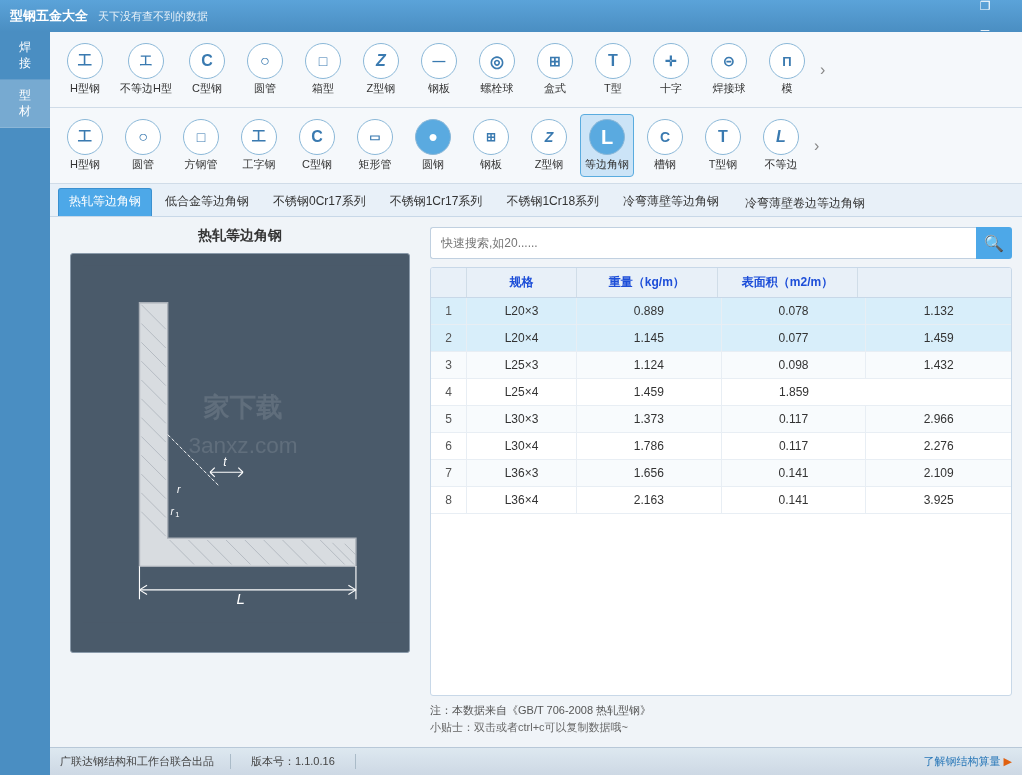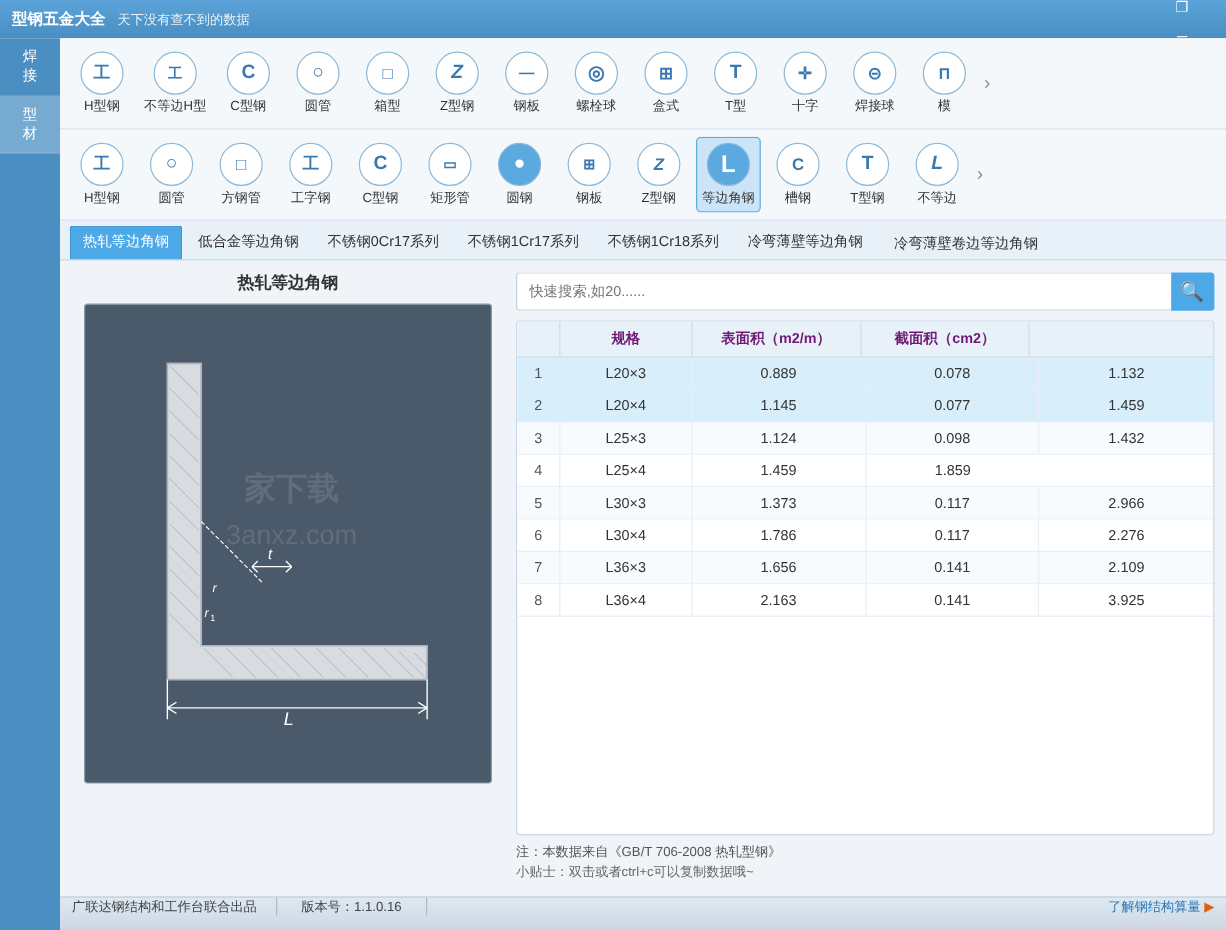--- a/index.html
+++ b/index.html
@@ -256,21 +256,21 @@
     }
     .table-header {
       display: grid;
       grid-template-columns: 36px 110px 1fr 1fr 1fr 12px;
       background: #e8f0f8;
       border-bottom: 1px solid #c8d8e8;
     }
     .th {
       padding: 6px 4px;
       font-size: 12px;
-      color: #701a75;
+      color: #1d4ed8;
       text-align: center;
       border-right: 1px solid #d0dde8;
       font-weight: bold;
     }
     .th:last-child { border-right: none; }
     .table-body {
       overflow-y: auto;
       height: calc(100% - 30px);
     }
     .tr {
@@ -300,21 +300,21 @@
     .note-text .tip {
       color: #666;
     }
 
     
     .status-bar {
       height: 28px;
       background: linear-gradient(to bottom, #dde8f0, #cdd8e4);
       border-top: 1px solid #b8c8d8;
       display: flex;
-      align-items: flex-start;
+      align-items: center;
       padding: 0 10px;
       font-size: 11px;
       color: #444;
     }
     .status-bar .version {
       margin: 0 16px;
       padding: 0 20px;
       border-left: 1px solid #aabbc8;
       border-right: 1px solid #aabbc8;
     }
@@ -563,22 +563,22 @@
           <input class="search-input" type="text" placeholder="快速搜索,如20......" style="">
           <button class="search-btn">
             <span>🔍</span>
           </button>
         </div>
 
         <div class="data-table" style="display:flex; flex-direction:column; height:calc(100% - 100px);">
           <div class="table-header">
             <div class="th"></div>
             <div class="th">规格</div>
+            <div class="th">重量（kg/m）</div>
             <div class="th">表面积（m2/m）</div>
-            <div class="th">截面积（cm2）</div>
             <div class="th" style="padding:0;"></div>
           </div>
           <div style="flex:1; overflow:hidden; display:flex;">
             <div class="table-body" style="flex:1; overflow-y:scroll;" id="table-body">
             <div class="tr highlight">
       <div class="td num">1</div>
       <div class="td">L20×3</div>
       <div class="td">0.889</div>
       <div class="td">0.078</div>
       <div class="td">1.132</div>

